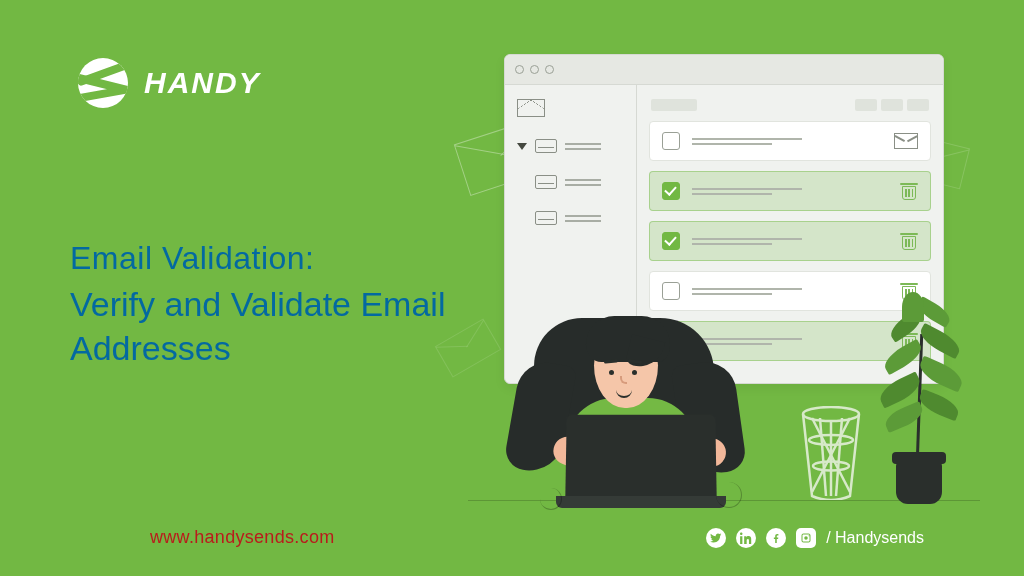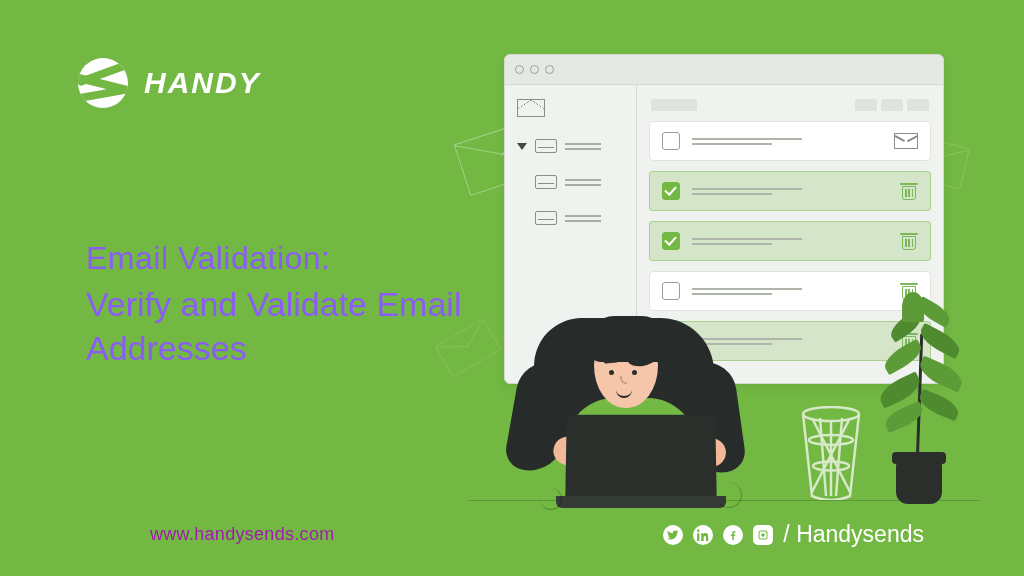--- a/index.html
+++ b/index.html
@@ -27,32 +27,32 @@
     
     .logo { position: absolute; left: 78px; top: 58px; display: flex; align-items: center; gap: 16px; z-index: 2; }
     .logo-mark { width: 50px; height: 50px; border-radius: 50%; background: #fff; position: relative; overflow: hidden; }
     .logo-mark .band { position: absolute; height: 8px; background: #72b843; border-radius: 4px; }
     .logo-mark .b1 { width: 52px; left: -2px; top: 12px; transform: rotate(-20deg); }
     .logo-mark .b2 { width: 58px; left: -4px; top: 22px; transform: rotate(14deg); }
     .logo-mark .b3 { width: 52px; left: -2px; top: 32px; transform: rotate(-10deg); }
     .logo-text { color: #fff; font-weight: 900; line-height: .95; letter-spacing: 2px; font-size: 30px; font-style: italic; }
 
     
-    .headline { position: absolute; left: 86px; top: 240px; color: #8b5cf6; z-index: 2; max-width: 420px; }
+    .headline { position: absolute; left: 70px; top: 240px; color: #0369a1; z-index: 2; max-width: 420px; }
     .headline .line1 { font-size: 32px; font-weight: 300; letter-spacing: .5px; margin-bottom: 6px; }
     .headline .line2 { font-size: 34px; font-weight: 400; line-height: 1.28; }
 
     
     .footer { position: absolute; left: 0; right: 0; bottom: 28px; display: flex; align-items: center; justify-content: space-between; padding: 0 100px 0 150px; z-index: 2; }
-    .url { color: #a21caf; font-size: 18px; letter-spacing: .3px; }
+    .url { color: #b91c1c; font-size: 18px; letter-spacing: .3px; }
     .socials { display: flex; align-items: center; gap: 10px; color: #fff; }
     .sicon { width: 20px; height: 20px; border-radius: 50%; background: #fff; display: flex; align-items: center; justify-content: center; }
     .sicon svg { width: 12px; height: 12px; fill: #72b843; }
     .sicon.square { border-radius: 5px; }
-    .handle { font-size: 23px; }
+    .handle { font-size: 16px; }
 
     
     .browser { position: absolute; right: 80px; top: 54px; width: 440px; height: 330px; background: #f0f2ef; border: 1px solid #d6d9d3; border-radius: 6px; z-index: 1; box-shadow: 0 4px 12px rgba(0,0,0,.06); }
     .browser-top { height: 30px; background: #e6e8e3; border-bottom: 1px solid #d6d9d3; display: flex; align-items: center; padding: 0 10px; gap: 6px; border-radius: 6px 6px 0 0; }
     .dot { width: 9px; height: 9px; border: 1.5px solid #9aa096; border-radius: 50%; }
     .browser-body { display: flex; height: calc(100% - 30px); }
     .sidebar { width: 132px; border-right: 1px solid #d6d9d3; padding: 14px 12px; display: flex; flex-direction: column; gap: 22px; }
     .sb-env { width: 28px; height: 18px; border: 1.5px solid #8a8f86; position: relative; }
     .sb-env::before { content: ""; position: absolute; inset: 0; background: linear-gradient(to bottom right, transparent 48%, #8a8f86 49%, #8a8f86 51%, transparent 52%), linear-gradient(to bottom left, transparent 48%, #8a8f86 49%, #8a8f86 51%, transparent 52%); background-size: 50% 55%, 50% 55%; background-position: left top, right top; background-repeat: no-repeat; }
     .drop-row { display: flex; align-items: center; gap: 8px; }

